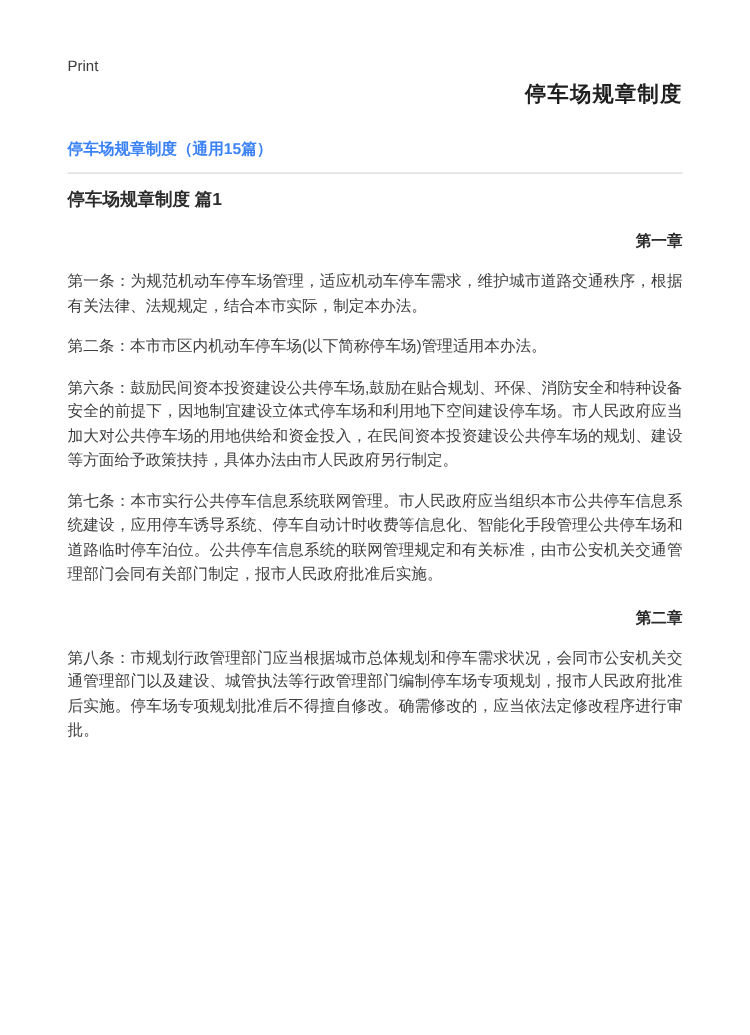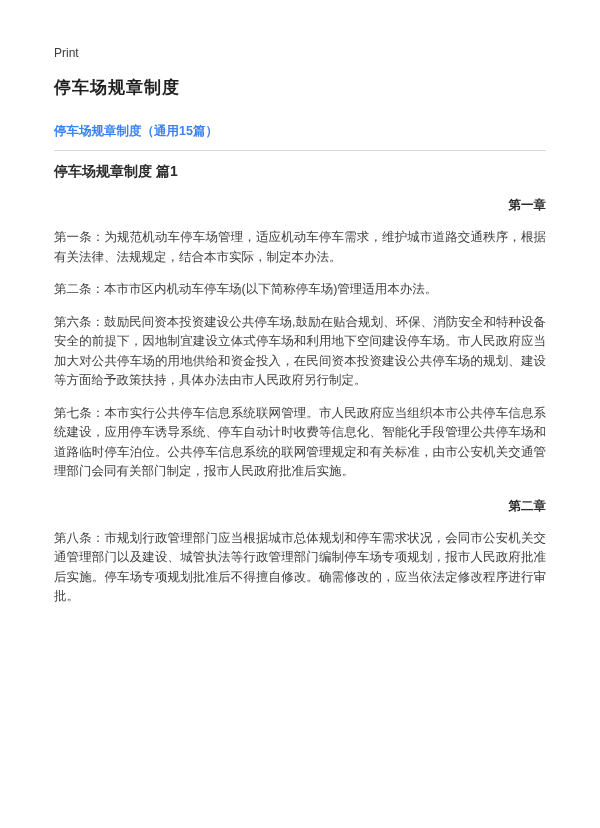--- a/index.html
+++ b/index.html
@@ -16,28 +16,28 @@
   }
   .page {
     box-sizing: border-box;
     width: 600px;
     height: 828px;
     padding: 46px 54px 20px 54px;
   }
   .print-label {
     font-size: 12px;
     color: #3c3c3c;
-    margin-bottom: 16px;
+    margin-bottom: 4px;
     cursor: pointer;
   }
   .doc-title {
     font-size: 17px;
     font-weight: bold;
     color: #1f1f1f;
-    text-align: left;
+    text-align: right;
     margin: 0 0 24px 0;
     letter-spacing: 1px;
   }
   .doc-subtitle {
     font-size: 12.5px;
     color: #3b82f6;
     margin: 0 0 10px 0;
     font-weight: bold;
   }
   .divider {

